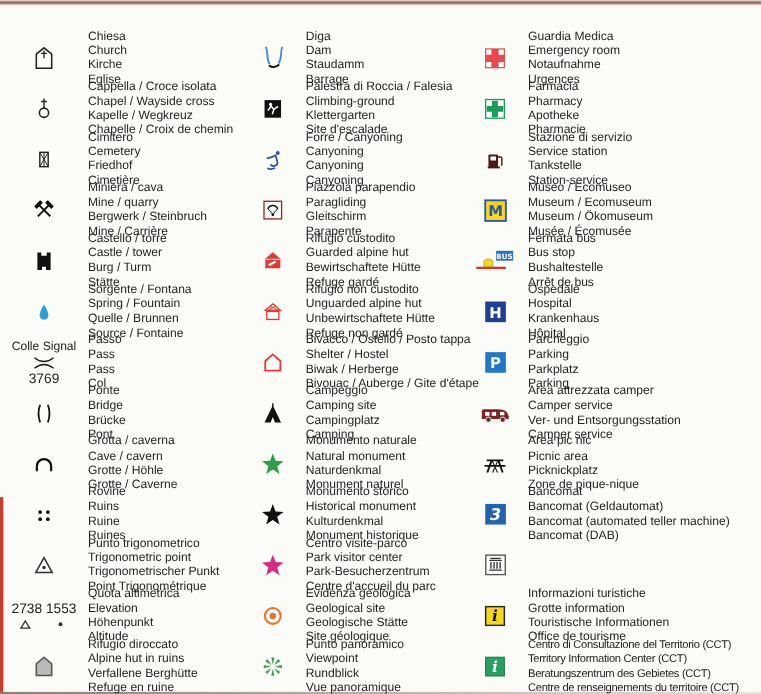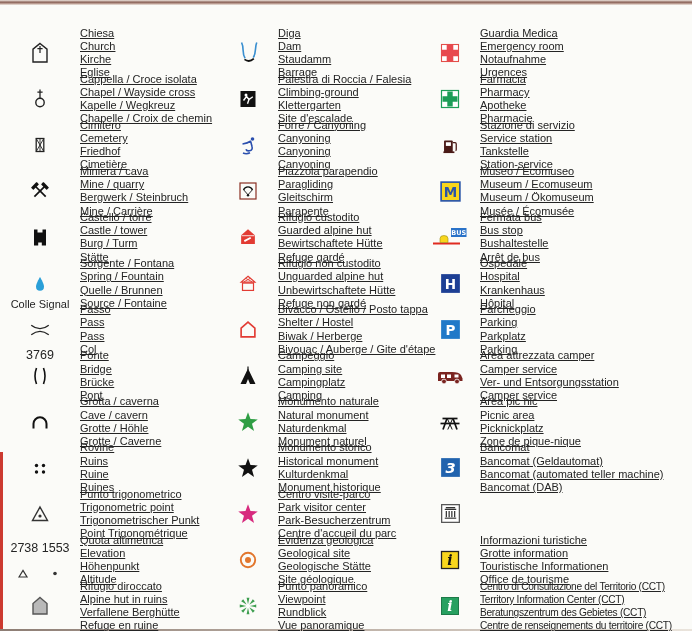--- a/index.html
+++ b/index.html
@@ -11,24 +11,24 @@
   .scan-bottom{position:absolute;bottom:0;left:0;right:0;height:2px;
         background:linear-gradient(90deg,#8d7d74,#c2b6ac 55%,#eae4dc);}
   .legend{position:absolute;top:30px;left:0;display:grid;grid-template-columns:228px 200px 264px;}
   .col{display:flex;flex-direction:column;}
   .row{display:flex;align-items:center;height:46.1px;}
   .iconcell{display:flex;align-items:center;justify-content:center;flex:0 0 44px;}
   .col1 .iconcell{flex-basis:80px;}
   .col2 .iconcell{flex-basis:40px;}
   .col2 .labels{margin-left:10px;}
   .col3 .labels{margin-left:8px;}
-  .labels{display:flex;flex-direction:column;white-space:nowrap;text-decoration:underline;}
+  .labels{display:flex;flex-direction:column;white-space:nowrap;}
   .ln{font-size:11px;line-height:13.2px;}
   .condensed .ln{font-size:10.2px;letter-spacing:-0.3px;}
-  .passwrap{display:flex;flex-direction:column;align-items:center;gap:12px;text-align:center;}
+  .passwrap{display:flex;flex-direction:column;align-items:center;gap:1px;text-align:center;}
   .elevnum{font-size:12.5px;line-height:13px;}
   svg{display:block;}
 </style>
 </head>
 <body>
 
 <div class="page">
   <div class="scan-top"></div>
   <div class="scan-left"></div>
   <div class="scan-bottom"></div>

